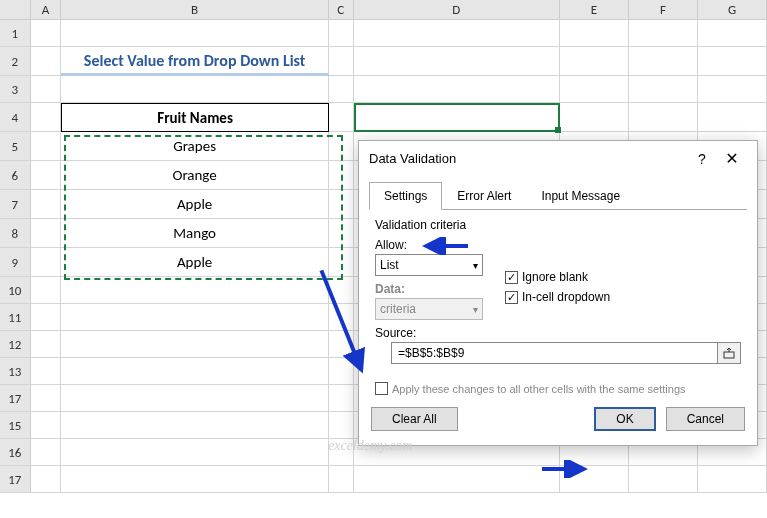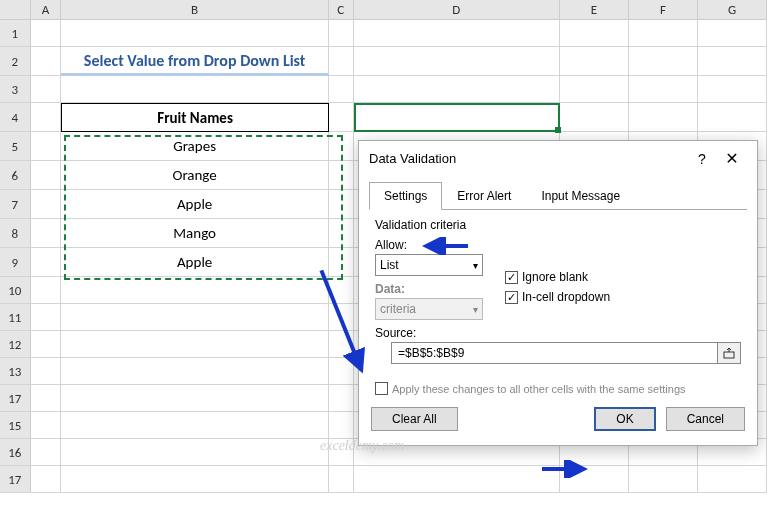--- a/index.html
+++ b/index.html
@@ -49,21 +49,21 @@
 .src-btn { width: 24px; height: 22px; border: 1px solid #888; background: #f0f0f0; display: flex; align-items: center; justify-content: center; }
 .apply-row { display: flex; align-items: center; gap: 4px; color: #888; margin: 18px 0 8px 0; font-size: 11px; }
 .dlg-footer { display: flex; padding: 0 12px 14px 12px; }
 .btn { height: 24px; padding: 0 20px; font-size: 12px; background: #e1e1e1; border: 1px solid #999; cursor: pointer; }
 .btn.ok { border: 2px solid #2d5b9c; }
 .spacer { flex: 1; }
 
 .arrow-blue-1 { position: absolute; left: 420px; top: 237px; color: #1535c8; pointer-events: none; z-index: 50; }
 .arrow-blue-2 { position: absolute; left: 290px; top: 280px; color: #1535c8; pointer-events: none; z-index: 50; font-size: 28px; transform: rotate(28deg); }
 .arrow-blue-3 { position: absolute; left: 540px; top: 460px; color: #1535c8; pointer-events: none; z-index: 50; }
-.watermark { position: absolute; left: 320px; top: 438px; color: #d0d0d0; font-size: 14px; font-style: italic; font-family: Georgia, serif; }
+.watermark { position: absolute; left: 328px; top: 438px; color: #d0d0d0; font-size: 14px; font-style: italic; font-family: Georgia, serif; }
 .sel-mark { position: absolute; border: 2px dashed #1a7e3e; pointer-events: none; z-index: 3; }
 </style>
 </head>
 <body>
 
 <div class="sheet">
   <div class="col-headers">
     <div class="col-h cA"></div>
     <div class="col-h" style="width:32px">A</div>
     <div class="col-h cB">B</div>

